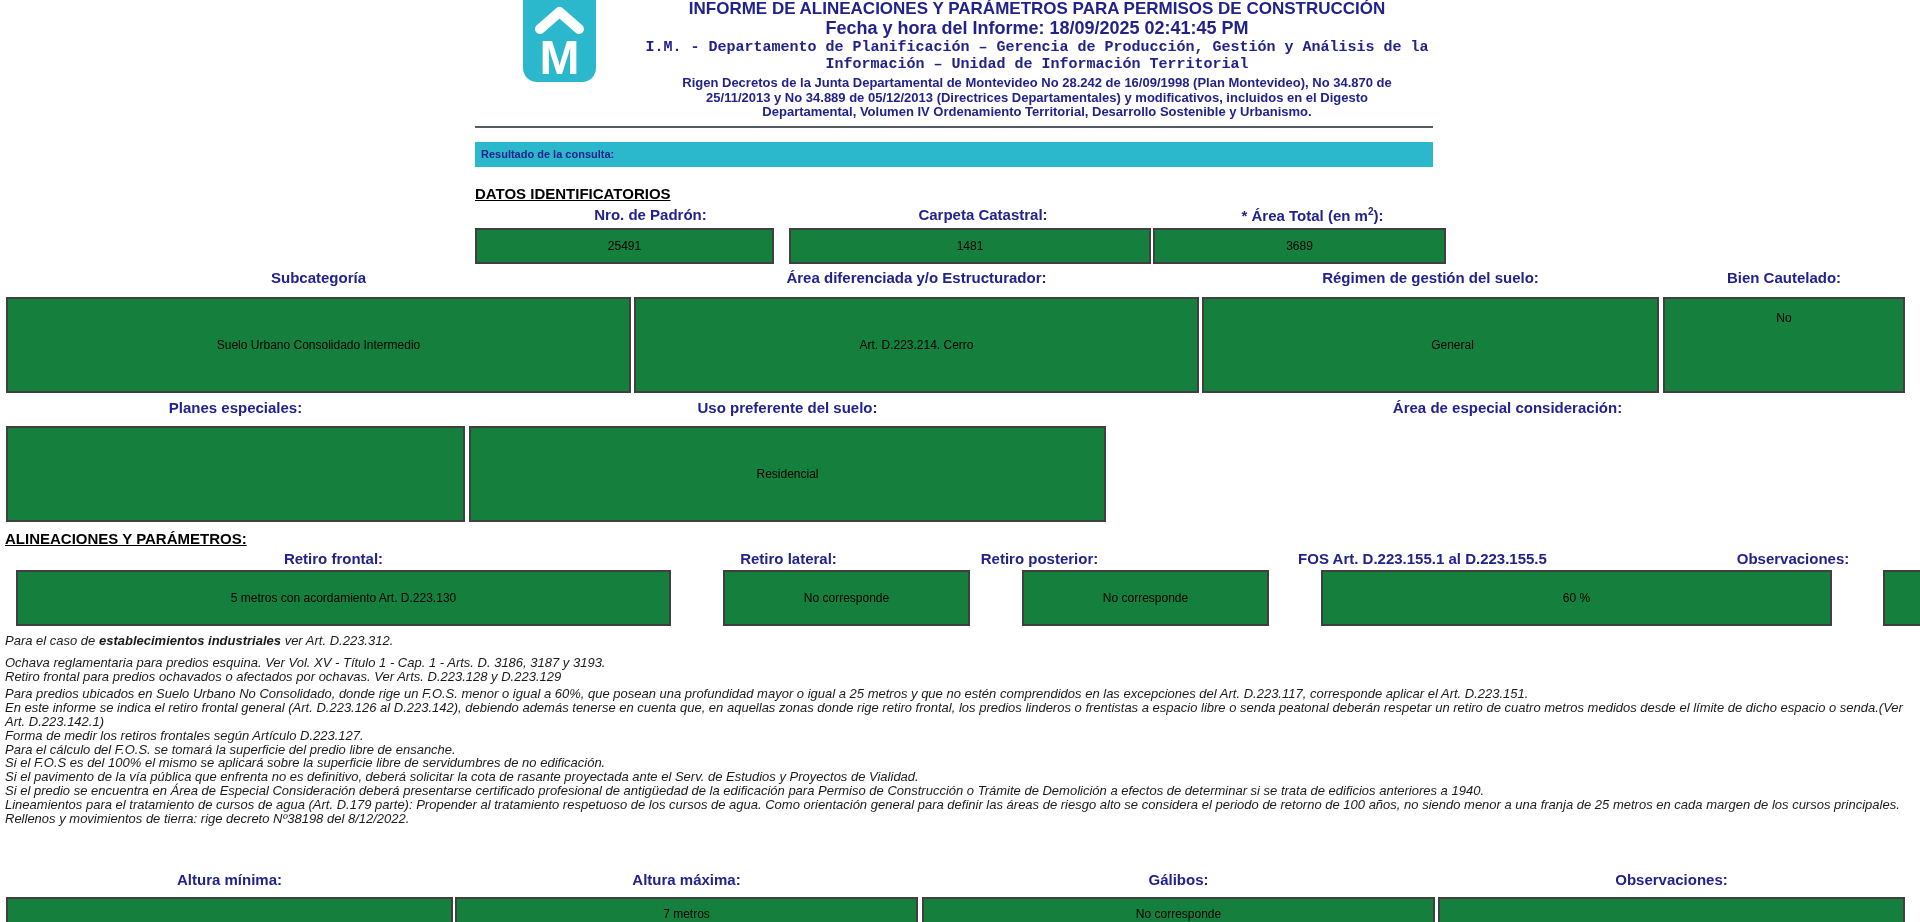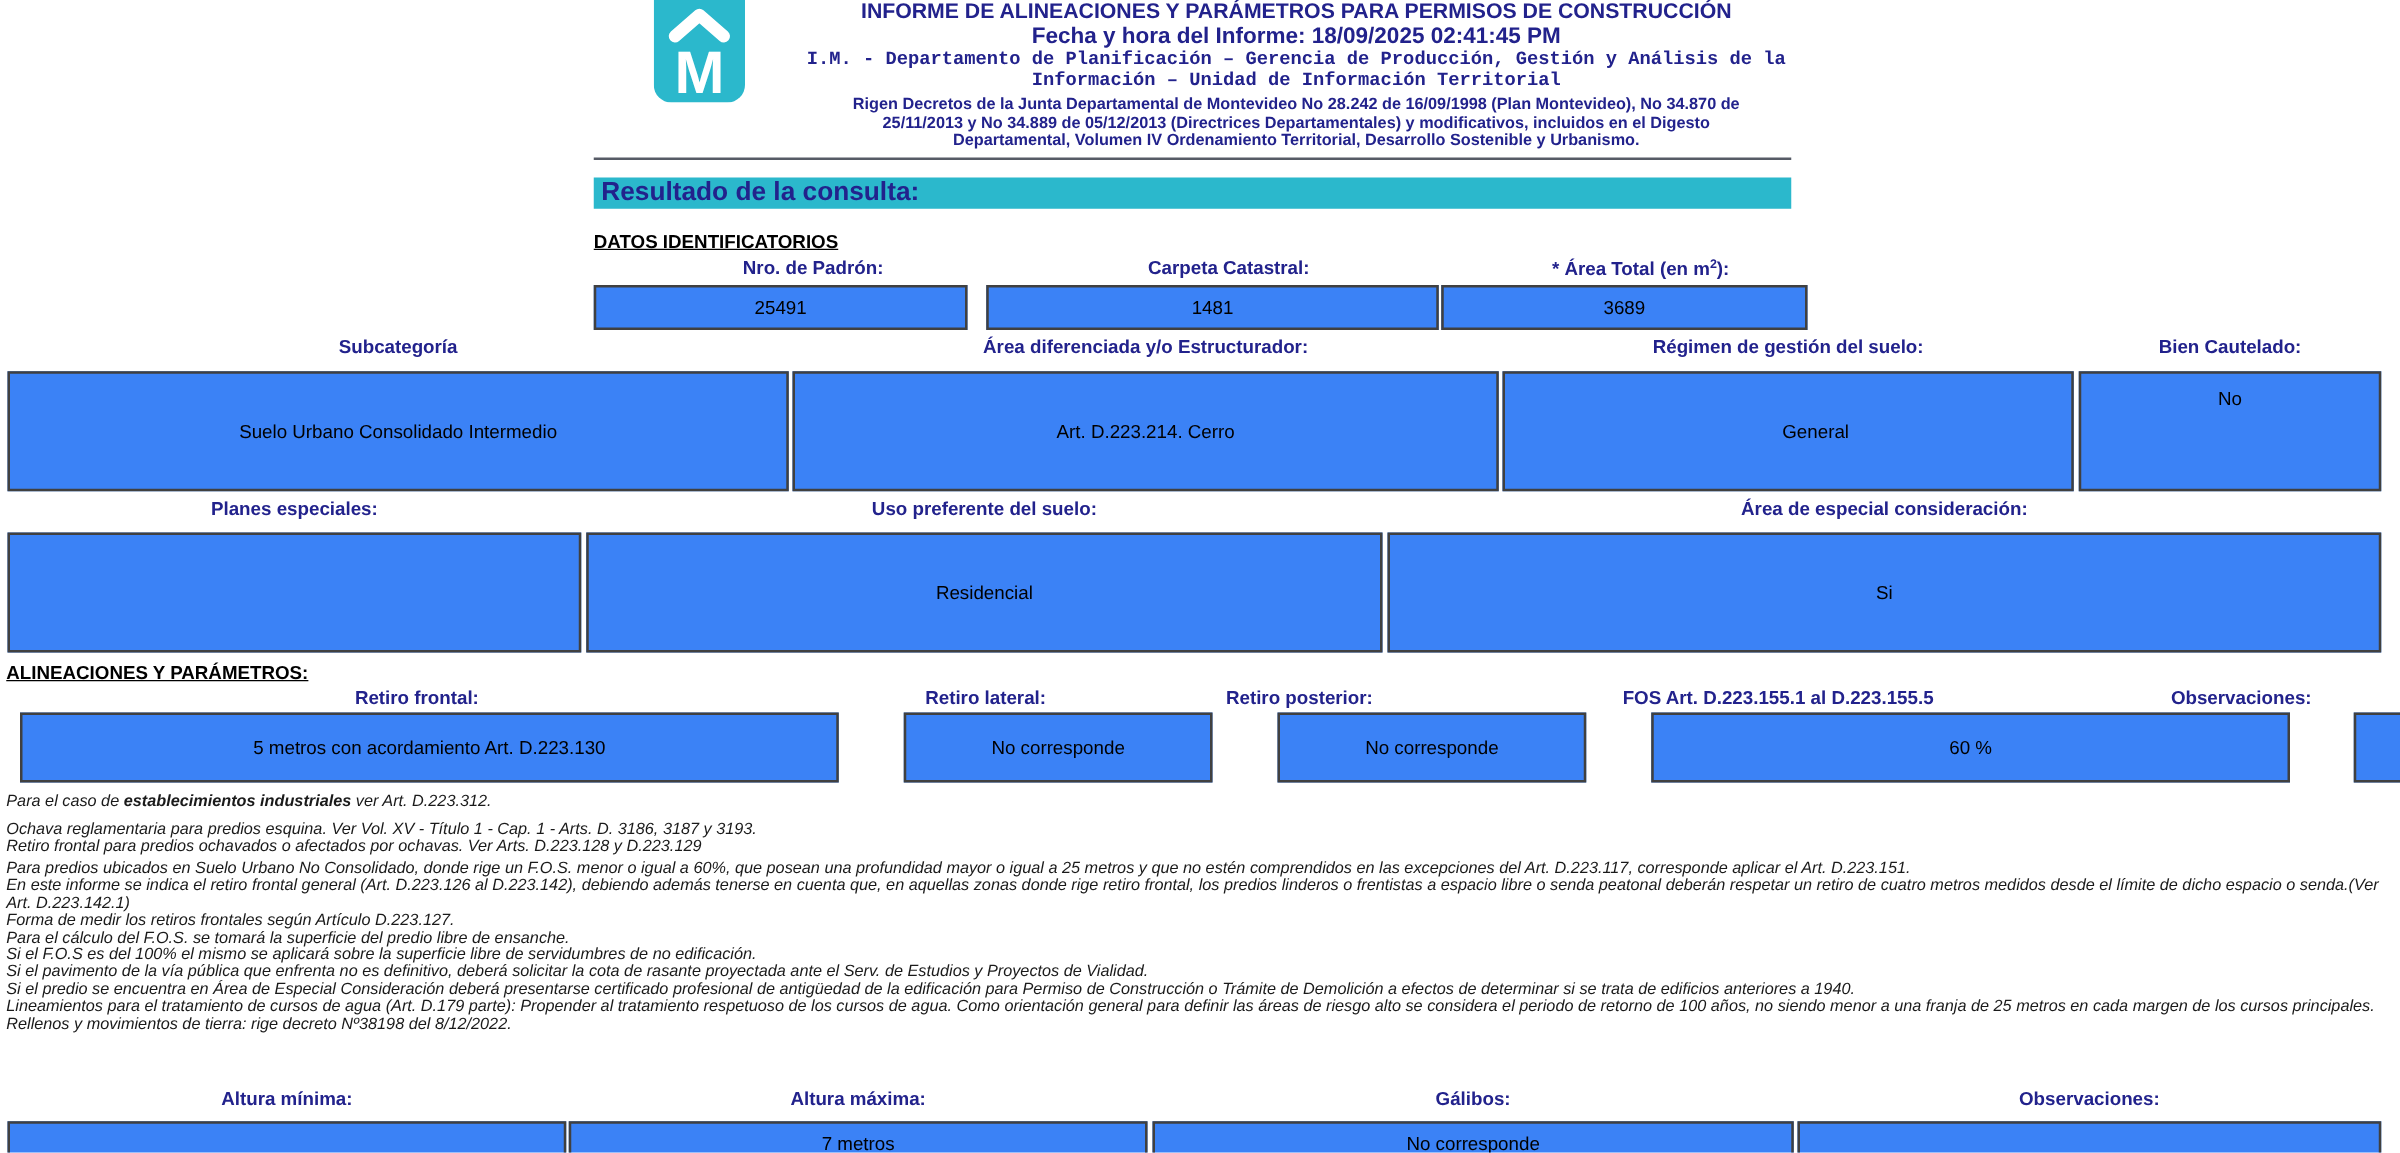--- a/index.html
+++ b/index.html
@@ -15,43 +15,43 @@
     width:1920px;height:922px;position:relative;overflow:hidden;
     font-family:"Liberation Sans","DejaVu Sans",sans-serif;
   }
   .abs{position:absolute;}
   .row{position:absolute;display:flex;align-items:stretch;}
   .lbl{
     font-weight:bold;color:var(--navy);font-size:15px;
     text-align:center;white-space:nowrap;
   }
   .box{
-    border:2px solid var(--border);background:#3b82f6;
+    border:2px solid var(--border);background:#15803d;
     display:flex;align-items:center;justify-content:center;
-    font-size:15px;color:var(--ink);text-align:center;
+    font-size:12px;color:var(--ink);text-align:center;
   }
   .box.top{align-items:flex-start;padding-top:12px;}
   .box.btm{align-items:flex-start;padding-top:8px;}
   .section-heading{
     font-size:15px;font-weight:bold;color:#000;
     text-decoration:underline;white-space:nowrap;
   }
   
   .logo{left:523px;top:0;width:73px;height:82px;}
   .title-block{left:596px;top:0;width:882px;text-align:center;color:var(--navy);font-weight:bold;}
   .t1{font-size:17px;line-height:18px;}
   .t2{font-size:18px;line-height:21px;}
   .dept{font-size:15px;line-height:17px;font-family:Liberation Mono, monospace;}
   .decree{font-size:13px;line-height:14.5px;}
   .decrees{margin-top:3px;}
   .rule{left:475px;top:126px;width:958px;height:2px;background:#565b66;}
   .banner{
     left:475px;top:142px;width:958px;height:25px;
     background:var(--cyan);color:var(--navy);
-    font-weight:bold;font-size:21px;line-height:24px;padding-left:6px;
+    font-weight:bold;font-size:11px;line-height:24px;padding-left:6px;
   }
   
   .notes{
     left:5px;top:634px;width:1905px;
     font-style:italic;font-size:13px;line-height:13.8px;color:var(--note);
   }
   .notes b{font-weight:bold;}
   .gap-lg{margin-bottom:8px;}
   .gap-sm{margin-bottom:4px;}
   sup{font-size:10px;}
@@ -112,21 +112,20 @@
 
 <div class="row" style="left:6px;top:399px;">
   <div class="lbl" style="width:459px;">Planes especiales:</div>
   <div class="lbl" style="width:637px;margin-left:4px;">Uso preferente del suelo:</div>
   <div class="lbl" style="width:795px;margin-left:4px;">Área de especial consideración:</div>
 </div>
 
 <div class="row" style="left:6px;top:426px;height:96px;">
   <div class="box" style="width:459px;"></div>
   <div class="box" style="width:637px;margin-left:4px;">Residencial</div>
-  <div class="box" style="width:795px;margin-left:4px;">Si</div>
 </div>
 
 <div class="abs section-heading" style="left:5px;top:530px;">ALINEACIONES Y PARÁMETROS:</div>
 
 <div class="row" style="left:6px;top:550px;">
   <div class="lbl" style="width:655px;">Retiro frontal:</div>
   <div class="lbl" style="width:247px;margin-left:4px;">Retiro lateral:</div>
   <div class="lbl" style="width:247px;margin-left:4px;">Retiro posterior:</div>
   <div class="lbl" style="width:511px;margin-left:4px;">FOS Art. D.223.155.1 al D.223.155.5</div>
   <div class="lbl" style="width:224px;margin-left:3px;">Observaciones:</div>

